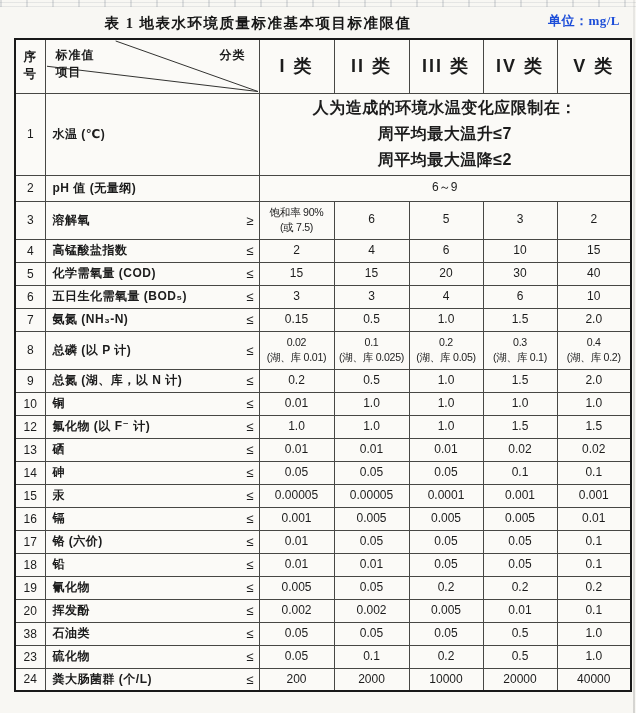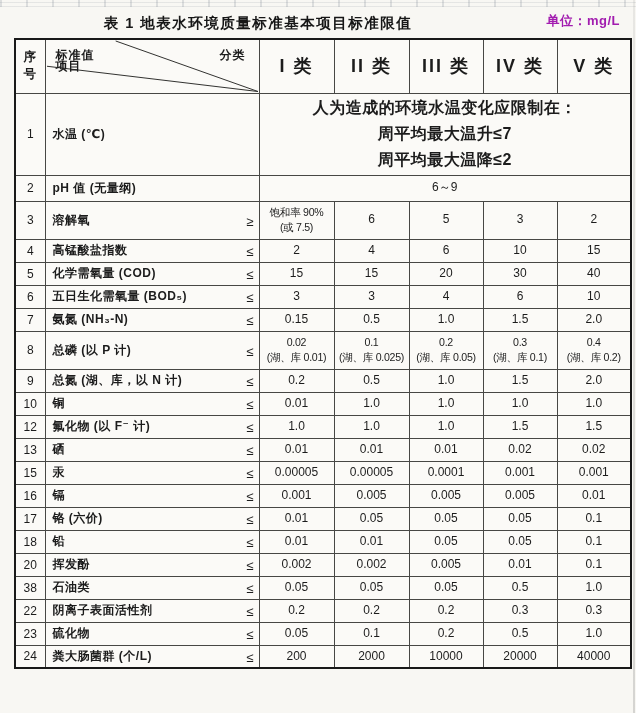--- a/index.html
+++ b/index.html
@@ -18,28 +18,28 @@
   .scan-top{
     position:absolute;top:0;left:0;width:100%;height:7px;
     background:
       repeating-linear-gradient(90deg,rgba(110,120,135,.20) 0 2px,transparent 2px 26px),
       repeating-linear-gradient(0deg,rgba(110,120,135,.14) 0 1px,transparent 1px 4px);
   }
   .scan-right{
     position:absolute;top:0;right:1px;width:2px;height:100%;
     background:linear-gradient(rgba(90,90,90,.10),rgba(90,90,90,.22));
   }
-  .titlebar{position:absolute;top:11px;left:0;width:100%;height:24px;}
+  .titlebar{position:absolute;top:11px;left:0;width:100%;height:24px;font-family:Liberation Serif, serif;}
   .title{
     position:absolute;left:0;right:120px;text-align:center;top:3px;
     font-size:14.5px;font-weight:700;letter-spacing:1.5px;color:#161616;
   }
   .unit{
     position:absolute;right:16px;top:1px;
-    font-size:13px;font-weight:600;letter-spacing:.5px;color:#a21caf;
+    font-size:13px;font-weight:600;letter-spacing:.5px;color:#1d4ed8;
   }
   table.tbl{
     position:absolute;left:14px;top:38px;width:616px;
     border-collapse:collapse;table-layout:fixed;
     border:2px solid #191919;
     background:#fbfaf7;
   }
   .tbl td{
     border:1px solid #474744;
     font-size:12px;text-align:center;vertical-align:middle;
@@ -50,32 +50,32 @@
   tr.h-temp{height:62px;}
   tr.h-ph{height:26px;}
   tr.h-do{height:38px;}
   tr.h-tp{height:38px;}
   td.no{font-weight:400;font-size:12px;}
   td.no-head{font-weight:700;font-size:12.5px;letter-spacing:1px;}
   td.chead{font-weight:700;font-size:18px;letter-spacing:2px;}
   td.item{
     text-align:left;padding:0 5px 0 7px;
   }
-  .item-flex{display:flex;justify-content:space-between;align-items:flex-end;width:100%;}
+  .item-flex{display:flex;justify-content:space-between;align-items:center;width:100%;}
   .item-name{font-weight:700;font-size:12px;letter-spacing:.5px;white-space:nowrap;}
   .cmp{font-weight:400;font-size:13px;padding-left:4px;}
   td.val{font-weight:400;font-size:12px;white-space:pre-line;line-height:1.3;}
   td.v2{font-size:10.6px;letter-spacing:-.3px;line-height:1.45;}
   td.note{font-weight:700;font-size:16px;line-height:1.65;letter-spacing:.5px;}
   td.corner{position:relative;padding:0;}
   .corner-svg{position:absolute;inset:0;width:100%;height:100%;}
   .c-lab{position:absolute;font-weight:700;font-size:12px;letter-spacing:1px;}
   .c-tl{top:7px;left:10px;}
   .c-tr{top:7px;right:13px;}
-  .c-bl{bottom:18px;left:10px;}
+  .c-bl{bottom:12px;left:10px;}
 </style>
 </head>
 <body>
 
 <div class="page">
   <div class="scan-top"></div>
   <div class="scan-right"></div>
 
   <div class="titlebar">
     <div class="title">表 1  地表水环境质量标准基本项目标准限值</div>
@@ -285,20 +285,34 @@
               <span class="cmp">≤</span>
             </div>
           </td>
       <td class="val">0.01</td>
       <td class="val">0.01</td>
       <td class="val">0.01</td>
       <td class="val">0.02</td>
       <td class="val">0.02</td>
     </tr>
 
+    <tr>
+      <td class="no">14</td>
+      <td class="item">
+            <div class="item-flex">
+              <span class="item-name">砷</span>
+              <span class="cmp">≤</span>
+            </div>
+          </td>
+      <td class="val">0.05</td>
+      <td class="val">0.05</td>
+      <td class="val">0.05</td>
+      <td class="val">0.1</td>
+      <td class="val">0.1</td>
+    </tr>
 
     <tr>
       <td class="no">15</td>
       <td class="item">
             <div class="item-flex">
               <span class="item-name">汞</span>
               <span class="cmp">≤</span>
             </div>
           </td>
       <td class="val">0.00005</td>
@@ -346,20 +360,34 @@
               <span class="cmp">≤</span>
             </div>
           </td>
       <td class="val">0.01</td>
       <td class="val">0.01</td>
       <td class="val">0.05</td>
       <td class="val">0.05</td>
       <td class="val">0.1</td>
     </tr>
 
+    <tr>
+      <td class="no">19</td>
+      <td class="item">
+            <div class="item-flex">
+              <span class="item-name">氰化物</span>
+              <span class="cmp">≤</span>
+            </div>
+          </td>
+      <td class="val">0.005</td>
+      <td class="val">0.05</td>
+      <td class="val">0.2</td>
+      <td class="val">0.2</td>
+      <td class="val">0.2</td>
+    </tr>
 
     <tr>
       <td class="no">20</td>
       <td class="item">
             <div class="item-flex">
               <span class="item-name">挥发酚</span>
               <span class="cmp">≤</span>
             </div>
           </td>
       <td class="val">0.002</td>
@@ -377,34 +405,20 @@
               <span class="cmp">≤</span>
             </div>
           </td>
       <td class="val">0.05</td>
       <td class="val">0.05</td>
       <td class="val">0.05</td>
       <td class="val">0.5</td>
       <td class="val">1.0</td>
     </tr>
 
-    <tr>
-      <td class="no">22</td>
-      <td class="item">
-            <div class="item-flex">
-              <span class="item-name">阴离子表面活性剂</span>
-              <span class="cmp">≤</span>
-            </div>
-          </td>
-      <td class="val">0.2</td>
-      <td class="val">0.2</td>
-      <td class="val">0.2</td>
-      <td class="val">0.3</td>
-      <td class="val">0.3</td>
-    </tr>
 
     <tr>
       <td class="no">23</td>
       <td class="item">
             <div class="item-flex">
               <span class="item-name">硫化物</span>
               <span class="cmp">≤</span>
             </div>
           </td>
       <td class="val">0.05</td>

